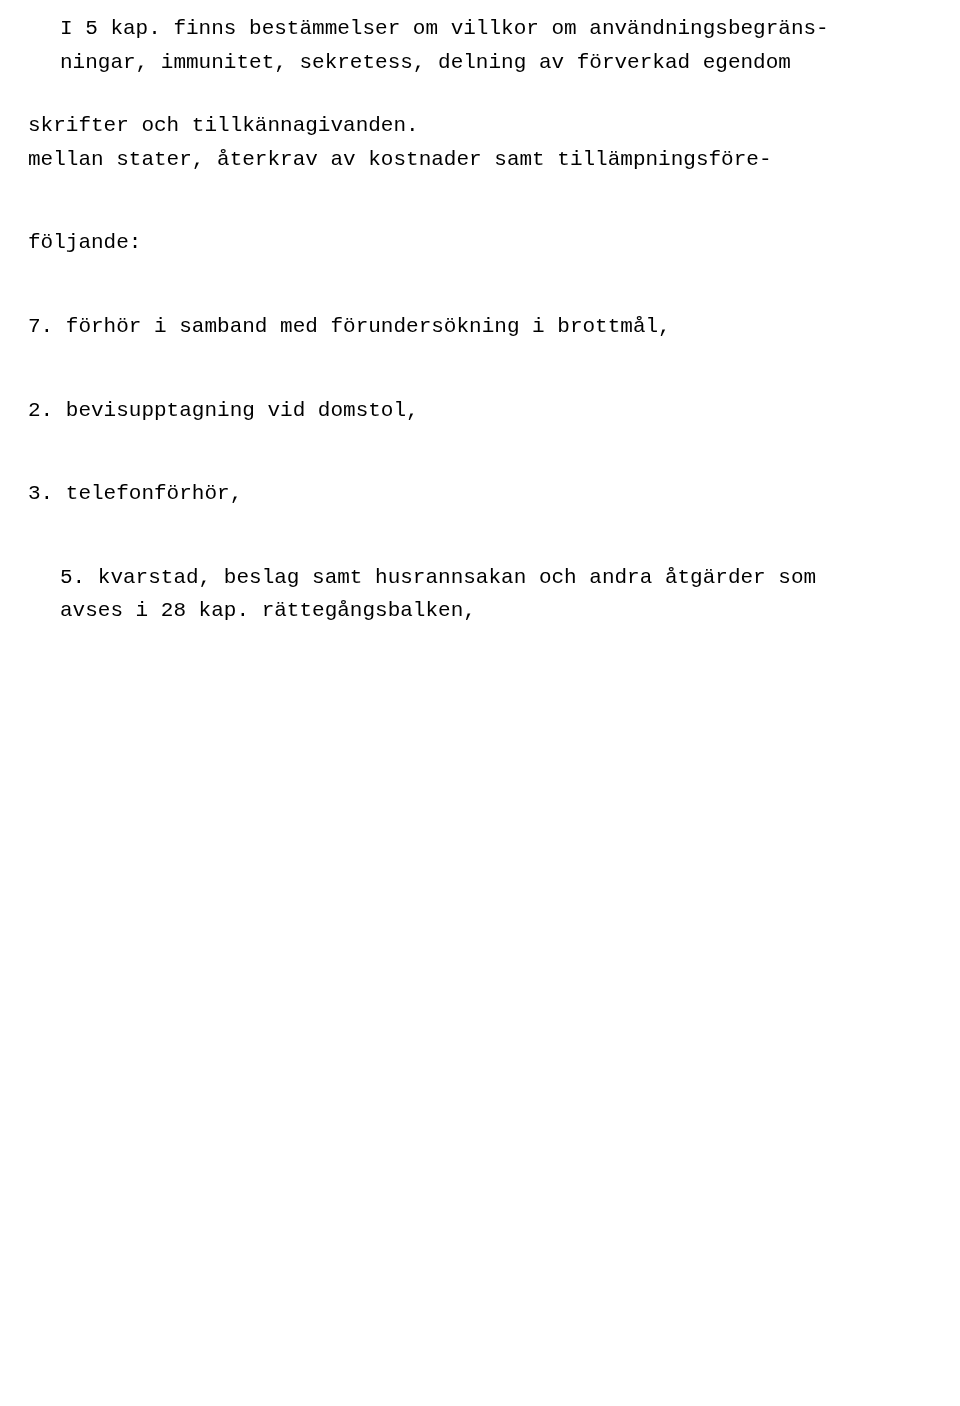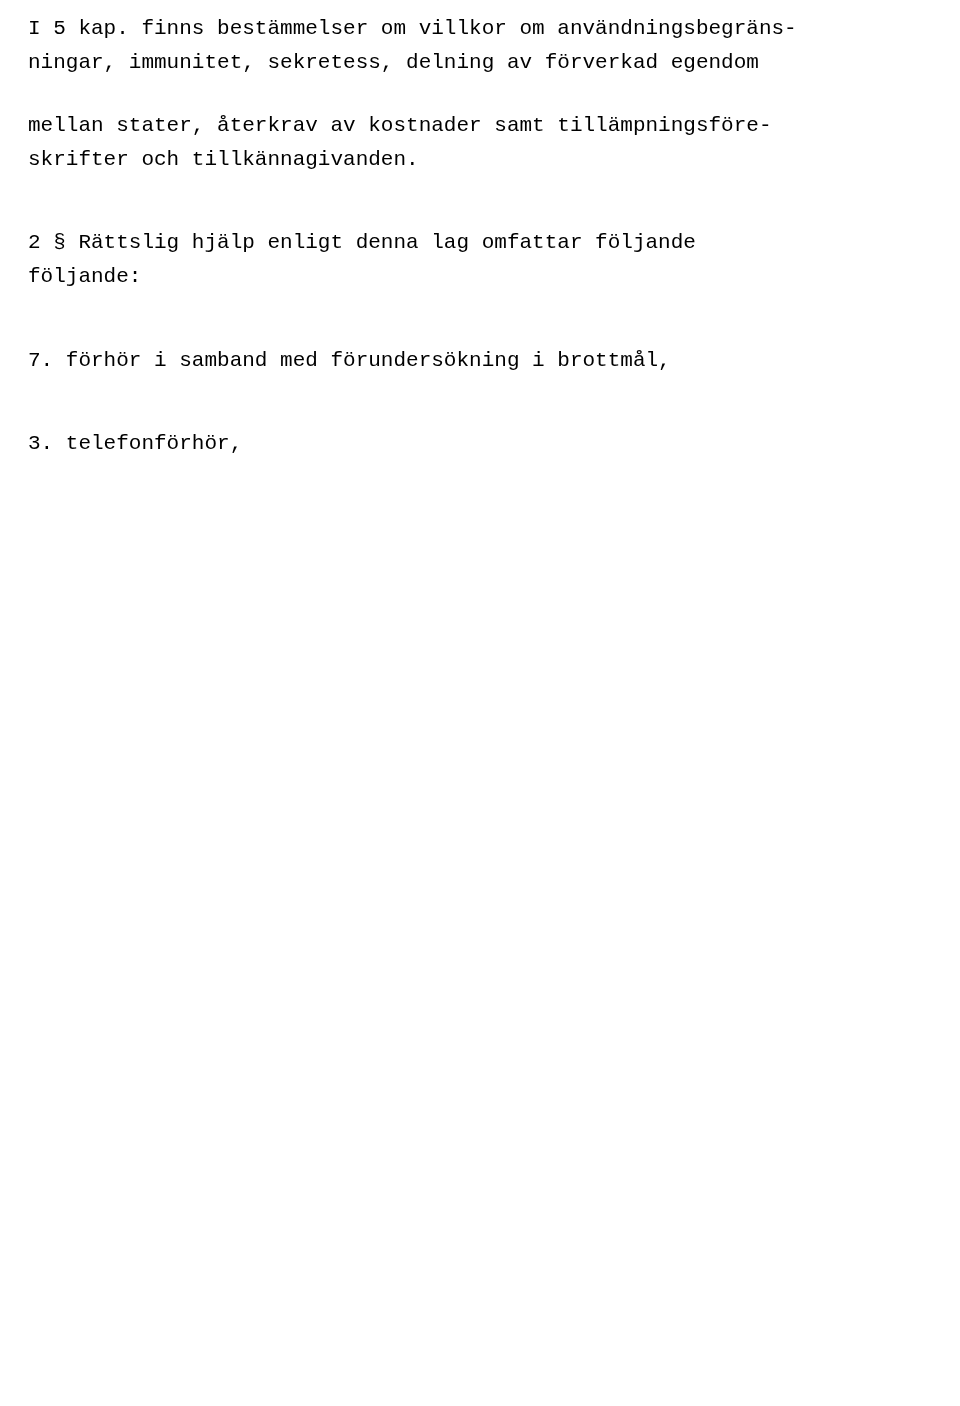--- a/index.html
+++ b/index.html
@@ -14,47 +14,54 @@
       box-sizing: border-box;
     }
     p {
       margin: 0;
     }
     .block {
       margin-bottom: 50px;
     }
     .block-sm {
       margin-bottom: 30px;
+      margin-left: 32px;
     }
   </style>
 </head>
 <body>
 
 <div>
 
   <div class="block-sm">
     <p>I 5 kap. finns bestämmelser om villkor om användningsbegräns-</p>
     <p>ningar, immunitet, sekretess, delning av förverkad egendom</p>
   </div>
 
   <div class="block">
+    <p>skrifter och tillkännagivanden.</p>
     <p>mellan stater, återkrav av kostnader samt tillämpningsföre-</p>
-    <p>skrifter och tillkännagivanden.</p>
   </div>
 
 
   <div class="block">
-    <p>2 § Rättslig hjälp enligt denna lag omfattar följande</p>
     <p>följande:</p>
   </div>
 
   <div class="block">
     <p>7. förhör i samband med förundersökning i brottmål,</p>
   </div>
 
+  <div class="block">
+    <p>2. bevisupptagning vid domstol,</p>
+  </div>
 
   <div class="block">
     <p>3. telefonförhör,</p>
   </div>
 
 
+  <div class="block-sm">
+    <p>5. kvarstad, beslag samt husrannsakan och andra åtgärder som</p>
+    <p>avses i 28 kap. rättegångsbalken,</p>
+  </div>
 
 </div>
 
 </body></html>

